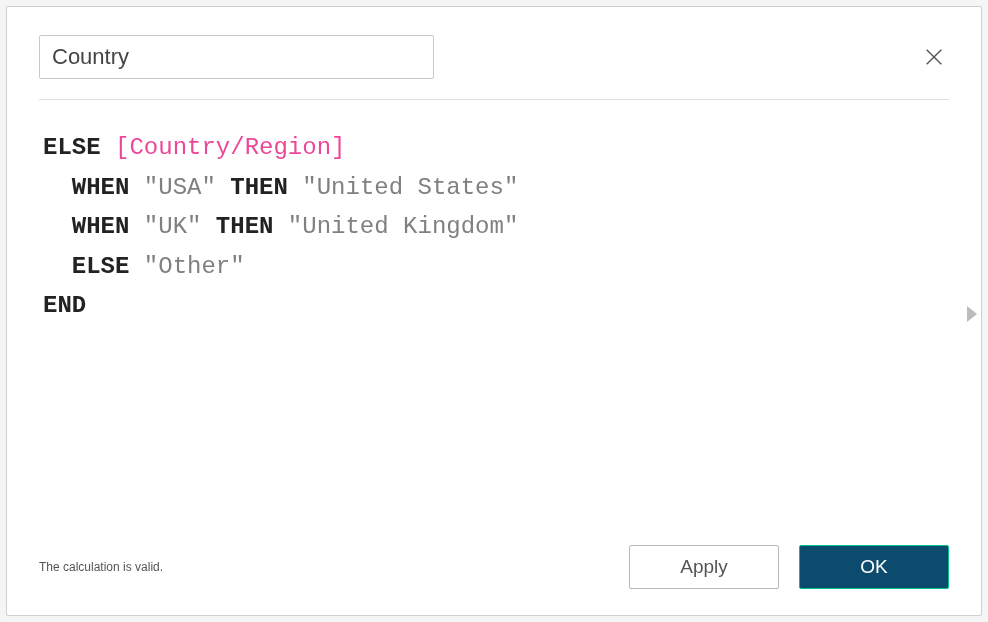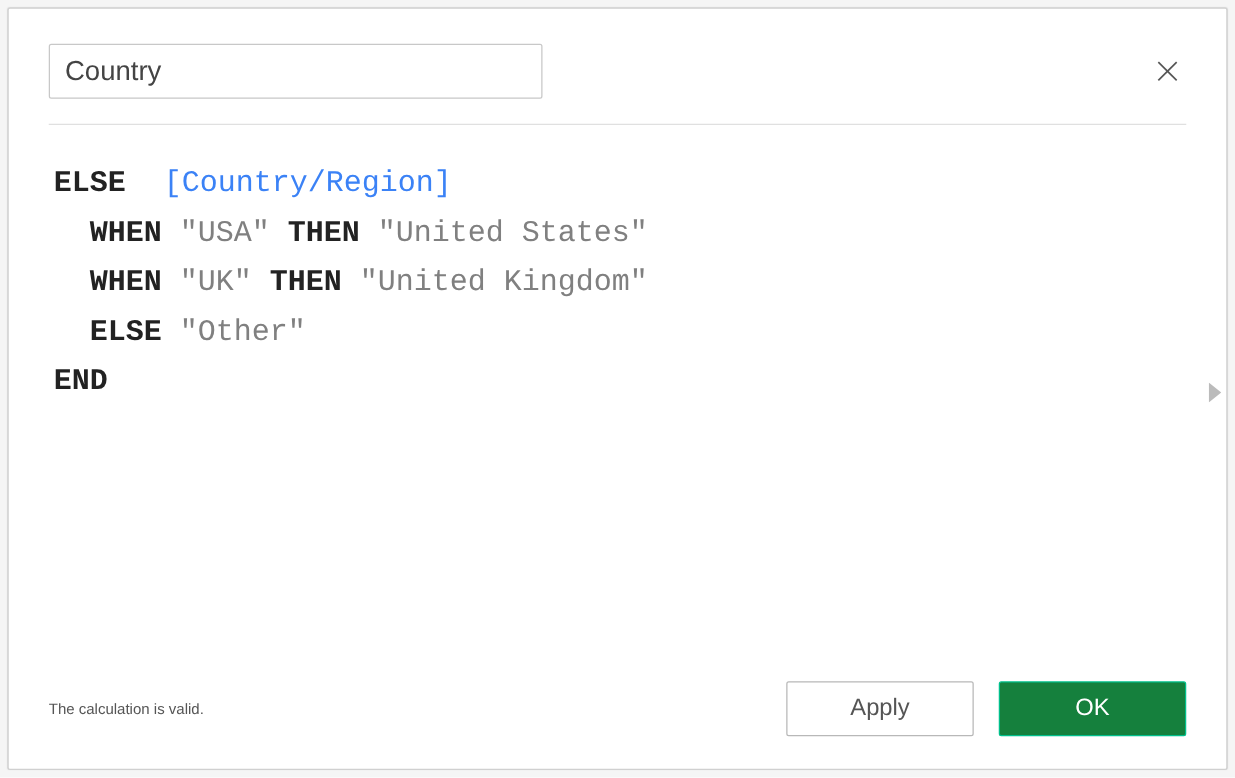--- a/index.html
+++ b/index.html
@@ -71,21 +71,21 @@
       flex: 1;
       padding: 28px 32px 10px 36px;
       font-family: "Consolas", "Menlo", "Courier New", monospace;
       font-size: 24px;
       line-height: 1.65;
       white-space: pre;
       overflow: hidden;
       color: #333;
     }
     .kw { color: #222; font-weight: 600; }
-    .field { color: #3b82f6; margin-left: 16px; }
+    .field { color: #ec4899; }
     .str { color: #808080; }
     .expand-handle {
       position: absolute;
       right: 0;
       top: 50%;
       transform: translateY(-50%);
       width: 18px;
       height: 40px;
       display: flex;
       align-items: center;
@@ -124,21 +124,21 @@
       justify-content: center;
     }
     .btn-apply {
       background: #fff;
       border: 1px solid #b8b8b8;
       color: #555;
       padding: 0 44px;
       text-align: center;
     }
     .btn-ok {
-      background: #15803d;
+      background: #0c4a6e;
       border: 1px solid #00c08b;
       color: #fff;
       padding: 0 44px;
     }
   </style>
 </head>
 <body>
 
 <div class="dialog">
 

